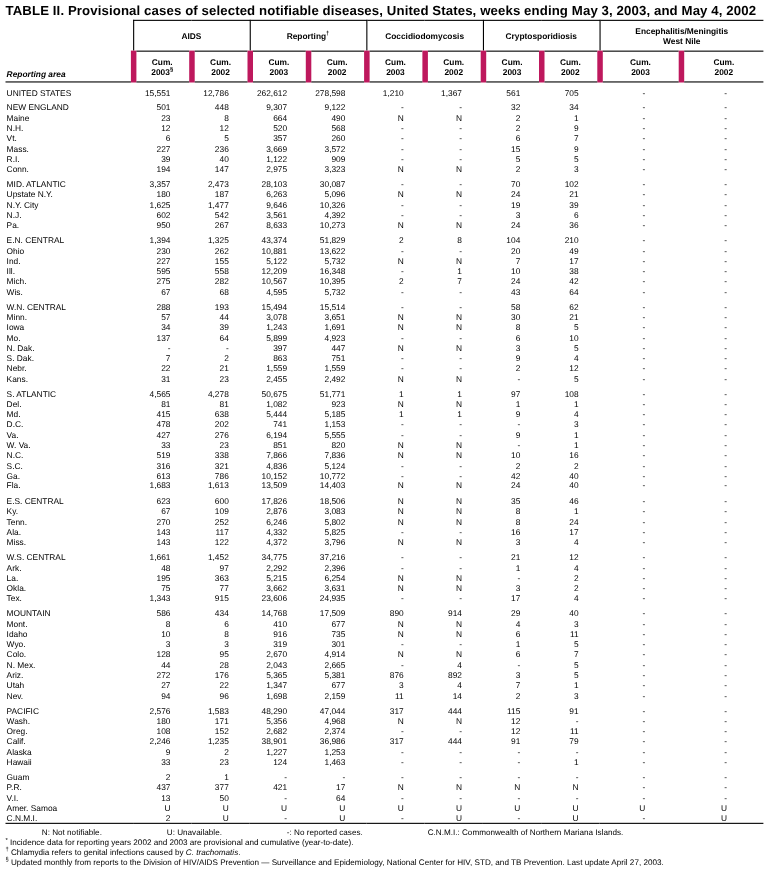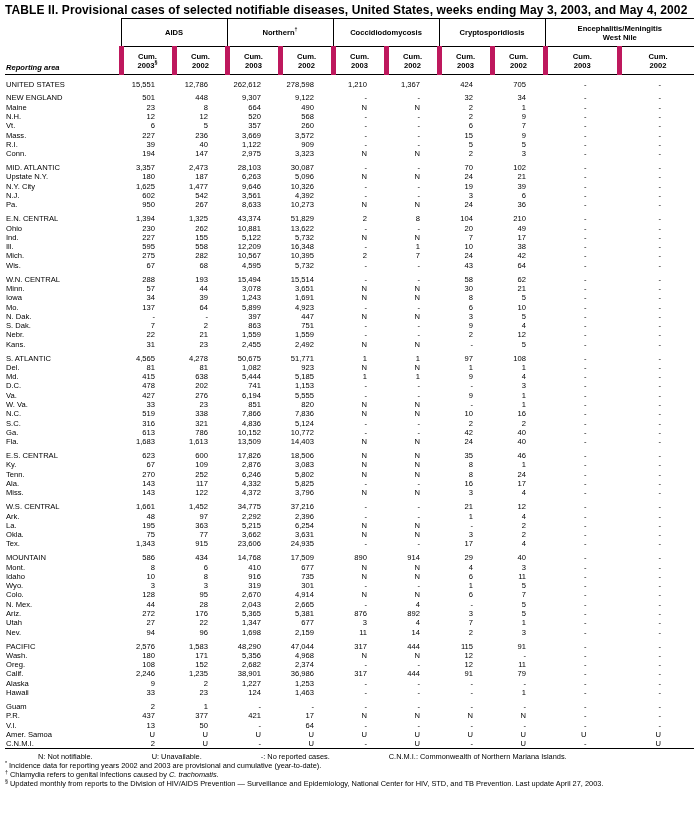--- a/index.html
+++ b/index.html
@@ -62,21 +62,21 @@
         <col class="c-val">
         <col class="c-val">
         <col class="c-val">
       <col class="c-wide">
         <col class="c-wide">
     </colgroup>
     <thead>
       <tr>
         <th class="area-h" rowspan="2">Reporting area</th>
         <th class="grp" colspan="2"><span>AIDS</span><sup></sup></th>
-        <th class="grp" colspan="2"><span>Northern</span><sup>†</sup></th>
+        <th class="grp" colspan="2"><span>Reporting</span><sup>†</sup></th>
         <th class="grp" colspan="2"><span>Coccidiodomycosis</span><sup></sup></th>
         <th class="grp" colspan="2"><span>Cryptosporidiosis</span><sup></sup></th>
         <th class="grp last" colspan="2"><span>Encephalitis/Meningitis</span><br><span>West Nile</span></th>
       </tr>
       <tr id="subhead">
           <th class="sub">
             <div>Cum.</div>
             <div>2003<sup>§</sup></div>
           </th>
           <th class="sub">
@@ -122,21 +122,21 @@
           <td colspan="11"></td>
         </tr>
         <tr>
           <td class="area">UNITED STATES</td>
           <td class="val">15,551</td>
           <td class="val">12,786</td>
           <td class="val">262,612</td>
           <td class="val">278,598</td>
           <td class="val">1,210</td>
           <td class="val">1,367</td>
-          <td class="val">424</td>
+          <td class="val">561</td>
           <td class="val">705</td>
           <td class="val wide">-</td>
           <td class="val wide">-</td>
         </tr>
         <tr class="gap">
           <td colspan="11"></td>
         </tr>
         <tr>
           <td class="area">NEW ENGLAND</td>
           <td class="val">501</td>

